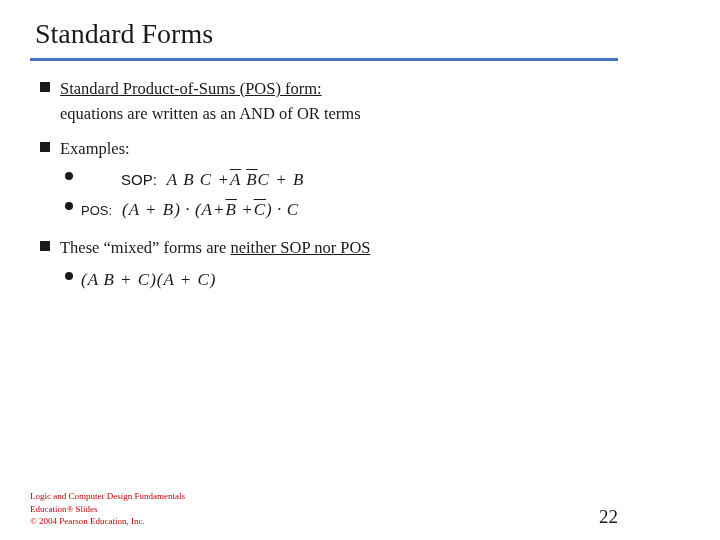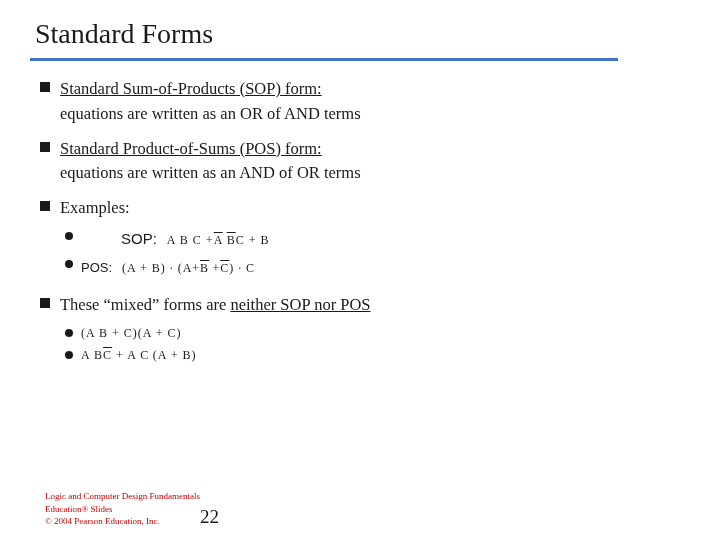--- a/index.html
+++ b/index.html
@@ -77,34 +77,35 @@
     .label-sop {
       font-size: 13px;
       margin-right: 6px;
       font-family: Arial, sans-serif;
     }
     .overline {
       text-decoration: overline;
     }
     
     .math {
-      font-size: 12px;
+      font-size: 17px;
+      font-style: italic;
       letter-spacing: 1px;
     }
     .neither-underline {
       text-decoration: underline;
       font-weight: normal;
     }
     .footer {
       position: absolute;
       bottom: 12px;
-      left: 45px;
+      left: 30px;
       right: 30px;
       display: flex;
-      justify-content: flex-start;
+      justify-content: space-between;
       align-items: flex-end;
     }
     .footer-left {
       font-size: 9px;
       color: #c00000;
       line-height: 1.4;
     }
     .footer-right {
       font-size: 19px;
       color: #1a1a1a;
@@ -113,27 +114,20 @@
 </head>
 <body>
 
 <div class="slide-container">
 
   <h1 class="title">Standard Forms</h1>
   <div class="title-underline"></div>
 
   <div class="content">
 
-    <div class="bullet-item">
-      <span class="bullet-square"></span>
-      <div class="bullet-text">
-        <span><u>Standard Sum-of-Products (SOP) form:</u></span><br>
-        <span>equations are written as an OR of AND terms</span>
-      </div>
-    </div>
 
     <div class="bullet-item">
       <span class="bullet-square"></span>
       <div class="bullet-text">
         <span><u>Standard Product-of-Sums (POS) form:</u></span><br>
         <span>equations are written as an AND of OR terms</span>
       </div>
     </div>
 
     <div class="bullet-item">
@@ -171,26 +165,20 @@
         <span>These “mixed” forms are <span class="neither-underline">neither SOP nor POS</span></span>
         <div class="sub-bullets">
 
           <div class="sub-bullet-item">
             <span class="sub-bullet-dot"></span>
             <span class="math">
               (A B + C)(A + C)
             </span>
           </div>
 
-          <div class="sub-bullet-item">
-            <span class="sub-bullet-dot"></span>
-            <span class="math">
-              A B<span class="overline">C</span> + A C (A + B)
-            </span>
-          </div>
         </div>
       </div>
     </div>
 
   </div>
 
   <div class="footer">
     <div class="footer-left">
       <div>Logic and Computer Design Fundamentals</div>
       <div>Education® Slides</div>

